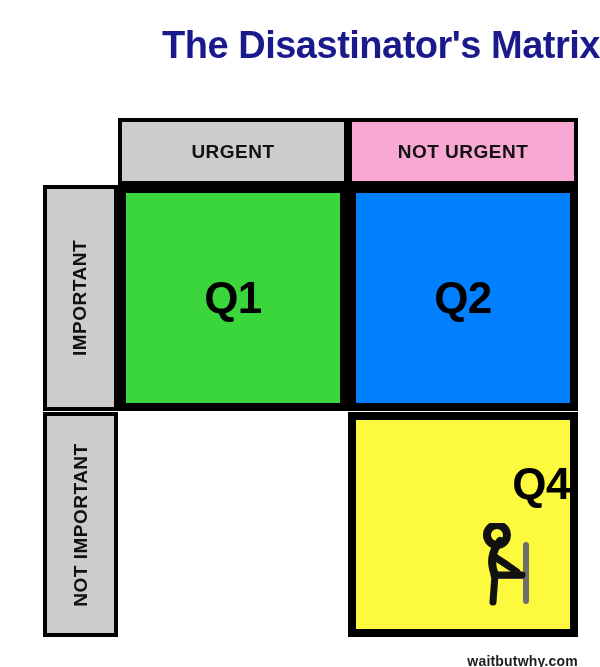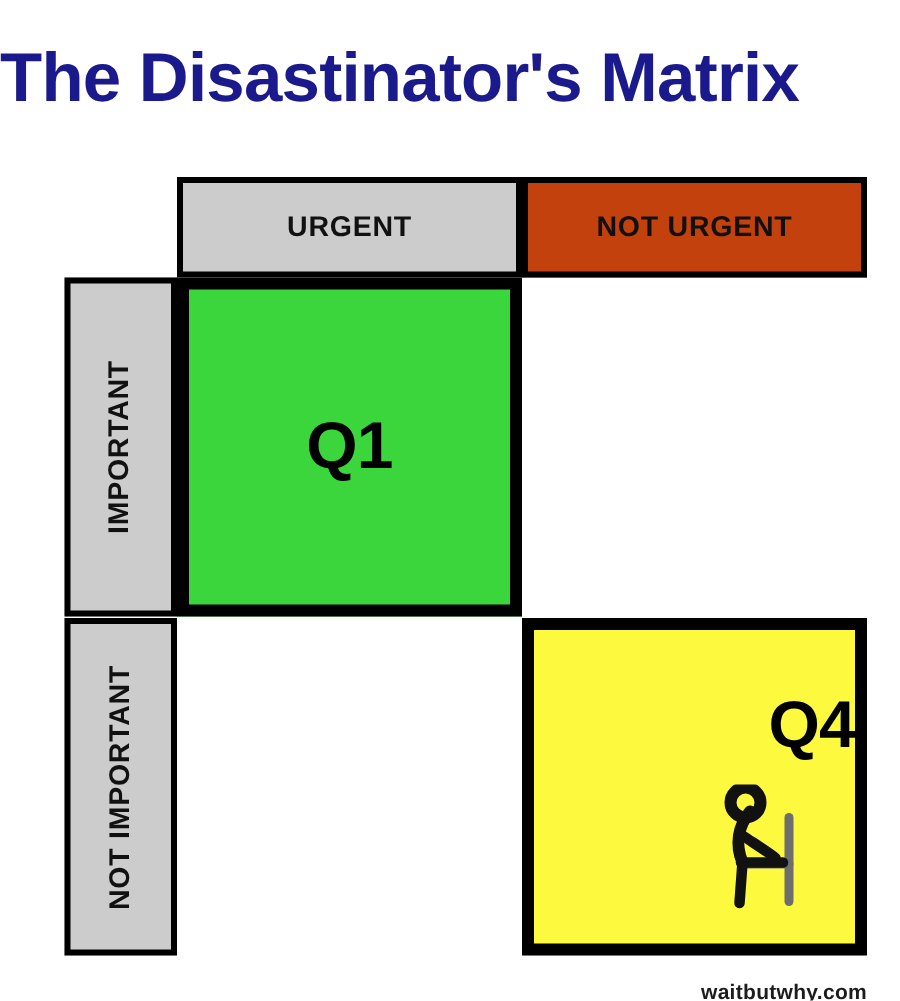--- a/index.html
+++ b/index.html
@@ -13,22 +13,22 @@
     font-family: "Liberation Sans", sans-serif;
     overflow: hidden;
     position: relative;
   }
 
   #page-title {
     position: absolute;
     left: 0;
     top: 24px;
     width: 600px;
-    text-align: left;
-    font-size: 46px;
+    text-align: right;
+    font-size: 38px;
     font-weight: bold;
     color: #1a1a8c;
     letter-spacing: -0.5px;
     white-space: nowrap;
   }
 
   
   #matrix {
     position: absolute;
     left: 43px;
@@ -168,36 +168,39 @@
 <body style="background: rgb(255, 255, 255);">
 
 <div id="page-title" style="color: rgb(26, 26, 140);">The Disastinator's Matrix</div>
 
 <div id="matrix">
 
   <div id="header-urgent" class="cell-box col-header" style="background: rgb(204, 204, 204); border-color: rgb(0, 0, 0);">
     <span>URGENT</span>
   </div>
 
-  <div id="header-not-urgent" class="cell-box col-header" style="background: #c2410c; border-color: rgb(0, 0, 0);">
+  <div id="header-not-urgent" class="cell-box col-header" style="background: #f9a8d4; border-color: rgb(0, 0, 0);">
     <span>NOT URGENT</span>
   </div>
 
   <div id="header-important" class="cell-box row-header" style="background: rgb(204, 204, 204); border-color: rgb(0, 0, 0);">
     <span>IMPORTANT</span>
   </div>
 
   <div id="header-not-important" class="cell-box row-header" style="background: rgb(204, 204, 204); border-color: rgb(0, 0, 0);">
     <span>NOT IMPORTANT</span>
   </div>
 
   <div id="quadrant-q1" class="quadrant" style="background: rgb(59, 214, 59); border-color: rgb(0, 0, 0);">
     <span class="q-label">Q1</span>
   </div>
 
+  <div id="quadrant-q2" class="quadrant" style="background: rgb(0, 128, 255); border-color: rgb(0, 0, 0);">
+    <span class="q-label">Q2</span>
+  </div>
 
 
   <div id="quadrant-q4" class="quadrant" style="background: rgb(252, 249, 62); border-color: rgb(0, 0, 0);">
     <span class="q-label">Q4</span>
 
     <svg id="doodle-stick-figure" viewBox="0 0 90 95">
 
       <path d="M62 22 L62 78" stroke="#6e6e6e" stroke-width="6" stroke-linecap="round" fill="none"></path>
       <path d="M34 53 L62 53" stroke="#6e6e6e" stroke-width="6" stroke-linecap="round" fill="none"></path>
 

